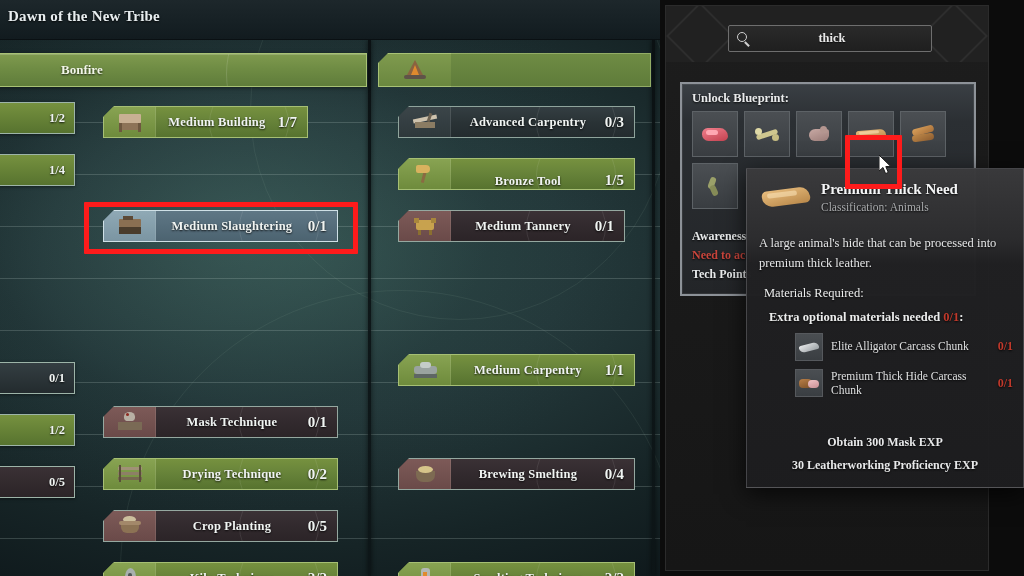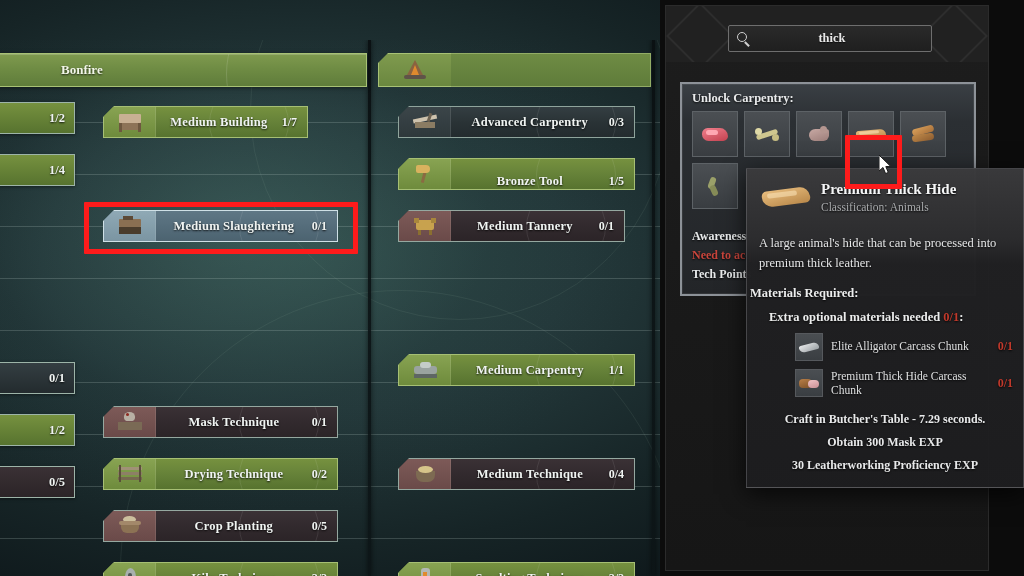--- a/index.html
+++ b/index.html
@@ -116,21 +116,21 @@
     border-right: 1px solid rgba(255,255,255,.10);
   }
   .node .node-name {
     flex: 1 1 auto; text-align: center;
     font-size: 12.5px; font-weight: bold; color: #f0f4f2;
     text-shadow: 0 1px 2px rgba(0,0,0,.85);
     letter-spacing: .2px;
   }
   .node .node-count {
     flex: 0 0 auto; padding-right: 10px;
-    font-size: 12px; font-weight: bold; color: #f0f4f2;
+    font-size: 15px; font-weight: bold; color: #f0f4f2;
     text-shadow: 0 1px 2px rgba(0,0,0,.85);
   }
   .node .node-deco {
     position: absolute; right: 18px; top: -24px;
     width: 80px; height: 80px; border-radius: 50%;
     border: 1px solid rgba(255,255,255,.09);
     pointer-events: none;
   }
 
   
@@ -275,22 +275,22 @@
   .tt-class {
     font-size: 11.5px; color: #a9abad; margin-top: 3px;
     text-shadow: 0 1px 2px rgba(0,0,0,.9);
   }
   .tt-desc {
     margin: 8px 12px 0 12px;
     font-size: 12.5px; color: #e6e7e8; line-height: 1.62;
     text-shadow: 0 1px 2px rgba(0,0,0,.85);
   }
   .tt-mat-label {
-    margin: 12px 12px 0 3px;
-    font-size: 12.5px; font-weight: bold; color: #eceded;
+    margin: 12px 12px 0 17px;
+    font-size: 12.5px; font-weight: normal; color: #eceded;
     text-shadow: 0 1px 2px rgba(0,0,0,.85);
   }
   .tt-extra {
     margin: 9px 12px 0 22px;
     font-size: 12.5px; font-weight: bold; color: #eceded;
     text-shadow: 0 1px 2px rgba(0,0,0,.85);
   }
   .tt-extra .amt { color: #c0392b; }
   .mat-row {
     display: flex; align-items: center;
@@ -322,20 +322,23 @@
   }
 
   
   .cursor { position: absolute; z-index: 60; width: 14px; height: 20px; pointer-events: none; }
 </style>
 </head>
 <body>
 
 <div id="app">
 
+  <div class="topbar">
+    <div class="topbar-title">Dawn of the New Tribe</div>
+  </div>
 
   <div class="tree">
     <div class="tree-bg-art"></div>
     <div class="arc a1"></div>
     <div class="arc a2"></div>
 
     <div class="hline" style="left:0;top:82px;width:660px;"></div>
     <div class="hline" style="left:0;top:134px;width:660px;"></div>
     <div class="hline" style="left:0;top:186px;width:660px;"></div>
     <div class="hline" style="left:0;top:238px;width:660px;"></div>
@@ -518,21 +521,21 @@
     </div>
 
     <div class="node state-locked" style="left:398px;top:418px;width:237px;">
       <span class="icon-cell">
         <span class="ic">
           <i style="left:6px;top:8px;width:19px;height:11px;background:#7d6a52;border-radius:0 0 7px 7px;"></i>
           <i style="left:8px;top:3px;width:15px;height:7px;background:#d6c48a;border-radius:50%;"></i>
           <i style="left:4px;top:7px;width:23px;height:3px;background:#95apx;"></i>
         </span>
       </span>
-      <span class="node-name">Medium Technique</span>
+      <span class="node-name">Brewing Smelting</span>
       <span class="node-count">0/4</span>
       <span class="node-deco"></span>
     </div>
 
     <div class="node state-green" style="left:398px;top:522px;width:237px;">
       <span class="icon-cell">
         <span class="ic">
           <i style="left:11px;top:1px;width:9px;height:14px;background:#b3b8b4;border-radius:3px 3px 0 0;"></i>
 
           <i style="left:13px;top:5px;width:4px;height:6px;background:#e08a2e;"></i>
@@ -550,21 +553,21 @@
 
       <div class="searchbox">
         <span class="search-icon">
             <i></i>
             <b></b>
           </span>
         <span class="search-value" title="Search">thick</span>
       </div>
 
       <div class="tech-card">
-        <div class="unlock-label">Unlock Carpentry:</div>
+        <div class="unlock-label">Unlock Blueprint:</div>
 
         <div class="bp-grid">
           <div class="bp-cell">
             <span class="ic" style="width:30px;height:20px;">
               <i style="left:2px;top:4px;width:26px;height:13px;background:linear-gradient(160deg,#f0808d,#c3414f);border-radius:7px 10px 6px 8px;"></i>
               <i style="left:6px;top:6px;width:12px;height:5px;background:#ffa8b2;border-radius:4px;"></i>
             </span>
           </div>
           <div class="bp-cell">
             <span class="ic" style="width:30px;height:20px;">
@@ -610,21 +613,21 @@
 
   <div class="tooltip">
     <div class="tt-head">
       <span class="tt-head-icon">
         <span class="ic" style="width:50px;height:28px;">
           <i style="left:1px;top:6px;width:48px;height:16px;background:linear-gradient(170deg,#e8bd7e,#b9884a);border-radius:5px 10px 5px 10px;transform:rotate(-7deg);"></i>
           <i style="left:6px;top:9px;width:30px;height:5px;background:rgba(255,236,196,.5);border-radius:3px;transform:rotate(-7deg);"></i>
         </span>
       </span>
       <span class="tt-head-text">
-        <div class="tt-title">Premium Thick Hide</div>
+        <div class="tt-title">Premium Thick Need</div>
         <div class="tt-class">Classification: Animals</div>
       </span>
     </div>
 
     <div class="tt-desc">A large animal's hide that can be processed into premium thick leather.</div>
     <div class="tt-mat-label">Materials Required:</div>
     <div class="tt-extra">
       <span>Extra optional materials needed</span>
       <span class="amt">0/1</span><span>:</span>
     </div>
@@ -644,21 +647,20 @@
         <span class="ic" style="width:22px;height:14px;">
           <i style="left:1px;top:3px;width:13px;height:9px;background:linear-gradient(160deg,#b97f48,#7d5128);border-radius:4px;"></i>
           <i style="left:10px;top:4px;width:11px;height:8px;background:linear-gradient(160deg,#f1c3c6,#c98f94);border-radius:4px;"></i>
         </span>
       </span>
       <span class="mat-name">Premium Thick Hide Carcass Chunk</span>
       <span class="mat-amt">0/1</span>
     </div>
 
     <div class="tt-foot">
-      <div>Craft in Butcher's Table - 7.29 seconds.</div>
       <div>Obtain 300 Mask EXP</div>
       <div>30 Leatherworking Proficiency EXP</div>
     </div>
   </div>
 
   <div class="redbox" style="left:84px;top:202px;width:274px;height:52px;"></div>
   <div class="redbox" style="left:845px;top:135px;width:57px;height:54px;"></div>
 
   <svg class="cursor" style="left:879px;top:155px;" viewBox="0 0 14 20">
     <polygon points="0,0 0,16 4,12.5 6.6,18.6 9.3,17.4 6.8,11.6 11.6,11.3" fill="#ffffff" stroke="#1a1a1a" stroke-width="1"></polygon>

